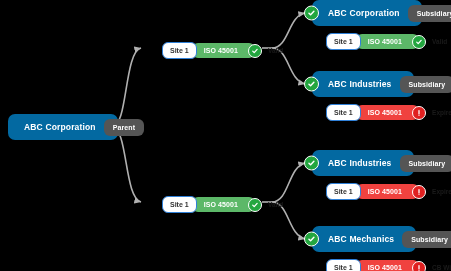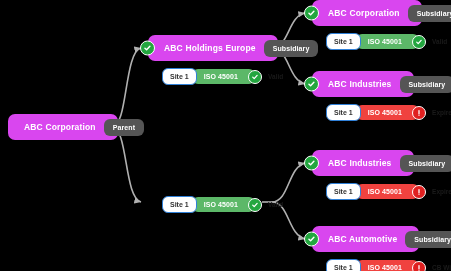--- a/index.html
+++ b/index.html
@@ -39,21 +39,21 @@
     display: flex;
     align-items: center;
     height: 26px;
   }
   .entity-pill {
     position: relative;
     display: flex;
     align-items: center;
     height: 26px;
     border-radius: 7px;
-    background: #d946ef;
+    background: #0369a1;
     padding-left: 16px;
     padding-right: 22px;
     box-sizing: border-box;
   }
   .entity-name {
     color: #ffffff;
     font-size: 8.5px;
     font-weight: bold;
     letter-spacing: 0.15px;
     white-space: nowrap;
@@ -188,87 +188,103 @@
   <div class="node-group" style="left:8px; top:114px;">
     <div class="entity-row">
       <div class="entity-pill">
         <span class="entity-name">ABC Corporation</span>
       </div>
       <span class="role-badge">Parent</span>
     </div>
   </div>
 
   <div class="node-group" style="left:148px; top:35px;">
+    <div class="cert-row">
+      <span class="site-pill">Site 1</span>
+      <span class="cert-pill valid">
+        <span class="cert-label">ISO 45001</span>
+        <span class="cert-icon valid">
+          <svg width="8" height="8" viewBox="0 0 12 12">
+              <path d="M2.6 6.2 L4.8 8.4 L9.2 3.6" stroke="#ffffff" stroke-width="1.9" fill="none" stroke-linecap="round" stroke-linejoin="round"></path>
+            </svg>
+        </span>
+      </span>
+      <span class="cert-status">Valid</span>
+    </div>
+  </div>
+
+  <div class="node-group" style="left:148px; top:189px;">
+    <div class="cert-row">
+      <span class="site-pill">Site 1</span>
+      <span class="cert-pill valid">
+        <span class="cert-label">ISO 45001</span>
+        <span class="cert-icon valid">
+          <svg width="8" height="8" viewBox="0 0 12 12">
+              <path d="M2.6 6.2 L4.8 8.4 L9.2 3.6" stroke="#ffffff" stroke-width="1.9" fill="none" stroke-linecap="round" stroke-linejoin="round"></path>
+            </svg>
+        </span>
+      </span>
+      <span class="cert-status">Valid</span>
+    </div>
+  </div>
+
+  <div class="node-group" style="left:312px; top:0px;">
     <div class="entity-row">
       <span class="status-dot">
         <svg width="9" height="9" viewBox="0 0 12 12">
             <path d="M2.6 6.2 L4.8 8.4 L9.2 3.6" stroke="#ffffff" stroke-width="1.9" fill="none" stroke-linecap="round" stroke-linejoin="round"></path>
           </svg>
       </span>
       <div class="entity-pill">
-        <span class="entity-name">ABC Holdings Europe</span>
+        <span class="entity-name">ABC Corporation</span>
       </div>
       <span class="role-badge">Subsidiary</span>
     </div>
     <div class="cert-row">
       <span class="site-pill">Site 1</span>
       <span class="cert-pill valid">
         <span class="cert-label">ISO 45001</span>
         <span class="cert-icon valid">
           <svg width="8" height="8" viewBox="0 0 12 12">
               <path d="M2.6 6.2 L4.8 8.4 L9.2 3.6" stroke="#ffffff" stroke-width="1.9" fill="none" stroke-linecap="round" stroke-linejoin="round"></path>
             </svg>
         </span>
       </span>
       <span class="cert-status">Valid</span>
     </div>
   </div>
 
-  <div class="node-group" style="left:148px; top:189px;">
-    <div class="cert-row">
-      <span class="site-pill">Site 1</span>
-      <span class="cert-pill valid">
-        <span class="cert-label">ISO 45001</span>
-        <span class="cert-icon valid">
-          <svg width="8" height="8" viewBox="0 0 12 12">
-              <path d="M2.6 6.2 L4.8 8.4 L9.2 3.6" stroke="#ffffff" stroke-width="1.9" fill="none" stroke-linecap="round" stroke-linejoin="round"></path>
-            </svg>
-        </span>
-      </span>
-      <span class="cert-status">Valid</span>
-    </div>
-  </div>
-
-  <div class="node-group" style="left:312px; top:0px;">
+  <div class="node-group" style="left:312px; top:71px;">
     <div class="entity-row">
       <span class="status-dot">
         <svg width="9" height="9" viewBox="0 0 12 12">
             <path d="M2.6 6.2 L4.8 8.4 L9.2 3.6" stroke="#ffffff" stroke-width="1.9" fill="none" stroke-linecap="round" stroke-linejoin="round"></path>
           </svg>
       </span>
       <div class="entity-pill">
-        <span class="entity-name">ABC Corporation</span>
+        <span class="entity-name">ABC Industries</span>
       </div>
       <span class="role-badge">Subsidiary</span>
     </div>
     <div class="cert-row">
       <span class="site-pill">Site 1</span>
-      <span class="cert-pill valid">
-        <span class="cert-label">ISO 45001</span>
-        <span class="cert-icon valid">
-          <svg width="8" height="8" viewBox="0 0 12 12">
-              <path d="M2.6 6.2 L4.8 8.4 L9.2 3.6" stroke="#ffffff" stroke-width="1.9" fill="none" stroke-linecap="round" stroke-linejoin="round"></path>
-            </svg>
-        </span>
-      </span>
-      <span class="cert-status">Valid</span>
-    </div>
-  </div>
-
-  <div class="node-group" style="left:312px; top:71px;">
+      <span class="cert-pill invalid">
+        <span class="cert-label">ISO 45001</span>
+        <span class="cert-icon invalid">
+          <svg width="8" height="8" viewBox="0 0 12 12">
+              <path d="M6 2.6 L6 7.0" stroke="#ffffff" stroke-width="1.9" stroke-linecap="round"></path>
+              <circle cx="6" cy="9.2" r="1.05" fill="#ffffff"></circle>
+            </svg>
+        </span>
+      </span>
+      <span class="cert-status">Expired</span>
+    </div>
+  </div>
+
+  <div class="node-group" style="left:312px; top:150px;">
     <div class="entity-row">
       <span class="status-dot">
         <svg width="9" height="9" viewBox="0 0 12 12">
             <path d="M2.6 6.2 L4.8 8.4 L9.2 3.6" stroke="#ffffff" stroke-width="1.9" fill="none" stroke-linecap="round" stroke-linejoin="round"></path>
           </svg>
       </span>
       <div class="entity-pill">
         <span class="entity-name">ABC Industries</span>
       </div>
       <span class="role-badge">Subsidiary</span>
@@ -281,67 +297,40 @@
           <svg width="8" height="8" viewBox="0 0 12 12">
               <path d="M6 2.6 L6 7.0" stroke="#ffffff" stroke-width="1.9" stroke-linecap="round"></path>
               <circle cx="6" cy="9.2" r="1.05" fill="#ffffff"></circle>
             </svg>
         </span>
       </span>
       <span class="cert-status">Expired</span>
     </div>
   </div>
 
-  <div class="node-group" style="left:312px; top:150px;">
+  <div class="node-group" style="left:312px; top:226px;">
     <div class="entity-row">
       <span class="status-dot">
         <svg width="9" height="9" viewBox="0 0 12 12">
             <path d="M2.6 6.2 L4.8 8.4 L9.2 3.6" stroke="#ffffff" stroke-width="1.9" fill="none" stroke-linecap="round" stroke-linejoin="round"></path>
           </svg>
       </span>
       <div class="entity-pill">
-        <span class="entity-name">ABC Industries</span>
+        <span class="entity-name">ABC Mechanics</span>
       </div>
       <span class="role-badge">Subsidiary</span>
     </div>
     <div class="cert-row">
       <span class="site-pill">Site 1</span>
       <span class="cert-pill invalid">
         <span class="cert-label">ISO 45001</span>
         <span class="cert-icon invalid">
           <svg width="8" height="8" viewBox="0 0 12 12">
               <path d="M6 2.6 L6 7.0" stroke="#ffffff" stroke-width="1.9" stroke-linecap="round"></path>
               <circle cx="6" cy="9.2" r="1.05" fill="#ffffff"></circle>
             </svg>
         </span>
       </span>
-      <span class="cert-status">Expired</span>
-    </div>
-  </div>
-
-  <div class="node-group" style="left:312px; top:226px;">
-    <div class="entity-row">
-      <span class="status-dot">
-        <svg width="9" height="9" viewBox="0 0 12 12">
-            <path d="M2.6 6.2 L4.8 8.4 L9.2 3.6" stroke="#ffffff" stroke-width="1.9" fill="none" stroke-linecap="round" stroke-linejoin="round"></path>
-          </svg>
-      </span>
-      <div class="entity-pill">
-        <span class="entity-name">ABC Automotive</span>
-      </div>
-      <span class="role-badge">Subsidiary</span>
-    </div>
-    <div class="cert-row">
-      <span class="site-pill">Site 1</span>
-      <span class="cert-pill invalid">
-        <span class="cert-label">ISO 45001</span>
-        <span class="cert-icon invalid">
-          <svg width="8" height="8" viewBox="0 0 12 12">
-              <path d="M6 2.6 L6 7.0" stroke="#ffffff" stroke-width="1.9" stroke-linecap="round"></path>
-              <circle cx="6" cy="9.2" r="1.05" fill="#ffffff"></circle>
-            </svg>
-        </span>
-      </span>
       <span class="cert-status">CB Withdrawn</span>
     </div>
   </div>
 
 </div>
 
 </body></html>

